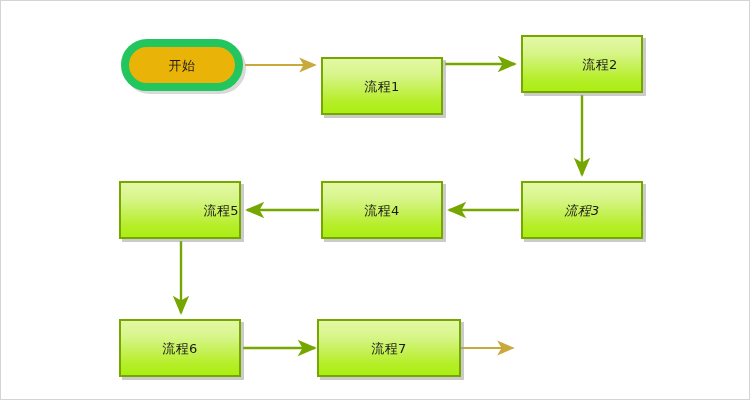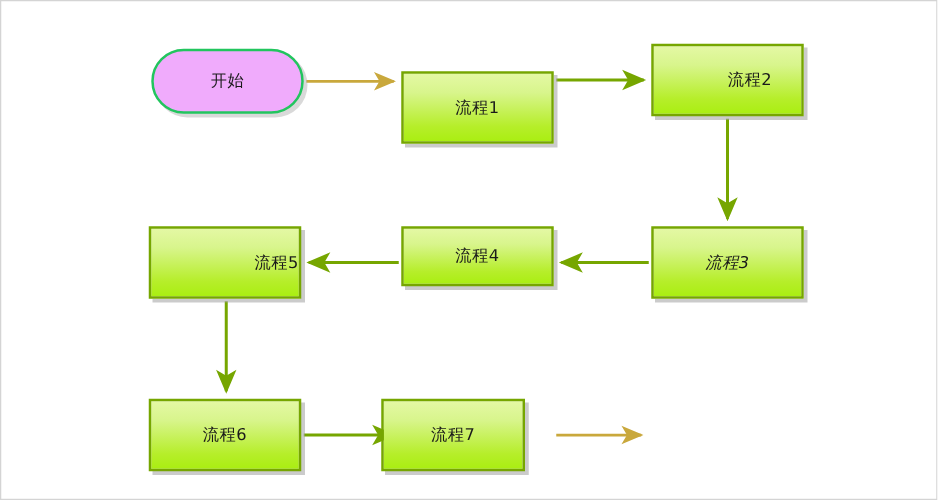--- a/index.html
+++ b/index.html
@@ -36,22 +36,22 @@
     color: #1a1a1a;
     letter-spacing: 0.4px;
     z-index: 3;
   }
   .node-process {
     border: 2px solid #76a600;
     background: linear-gradient(to bottom, #e4f8a4 0%, #d8f58c 28%, #b6ee2a 78%, #aaee12 100%);
     box-shadow: 3px 3px 0 0 rgba(160,160,160,0.55);
   }
   .node-terminator {
-    border: 2px solid #22c55e;
-    background: #f0abfc;
+    border: 8px solid #22c55e;
+    background: #eab308;
     border-radius: 999px;
     box-shadow: 3px 3px 0 0 rgba(170,170,170,0.45);
   }
   .node-label {
     display: block;
     line-height: 1;
     white-space: nowrap;
   }
 </style>
 </head>
@@ -95,30 +95,30 @@
   </div>
 
   <div class="node node-process" style="left:520px; top:34px; width:122px; height:58px;padding-left:36px;">
     <span class="node-label">流程2</span>
   </div>
 
   <div class="node node-process" style="left:520px; top:180px; width:122px; height:58px;font-style:italic;">
     <span class="node-label">流程3</span>
   </div>
 
-  <div class="node node-process" style="left:320px; top:180px; width:122px; height:48px;justify-content:center;">
+  <div class="node node-process" style="left:320px; top:180px; width:122px; height:58px;justify-content:center;">
     <span class="node-label">流程4</span>
   </div>
 
   <div class="node node-process" style="left:118px; top:180px; width:122px; height:58px;justify-content:flex-end;">
     <span class="node-label">流程5</span>
   </div>
 
   <div class="node node-process" style="left:118px; top:318px; width:122px; height:58px;">
     <span class="node-label">流程6</span>
   </div>
 
-  <div class="node node-process" style="left:304px; top:318px; width:115px; height:58px;">
+  <div class="node node-process" style="left:316px; top:318px; width:144px; height:58px;">
     <span class="node-label">流程7</span>
   </div>
 
 
 </div>
 
 </body></html>

